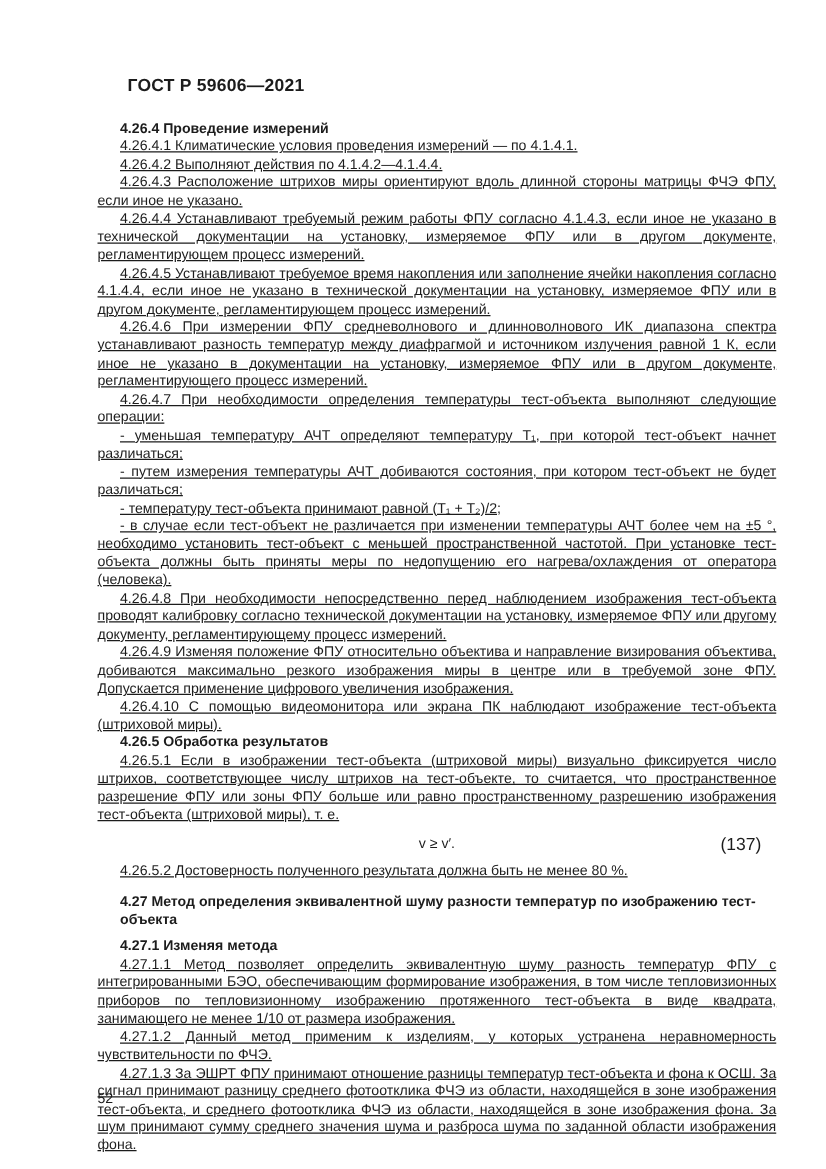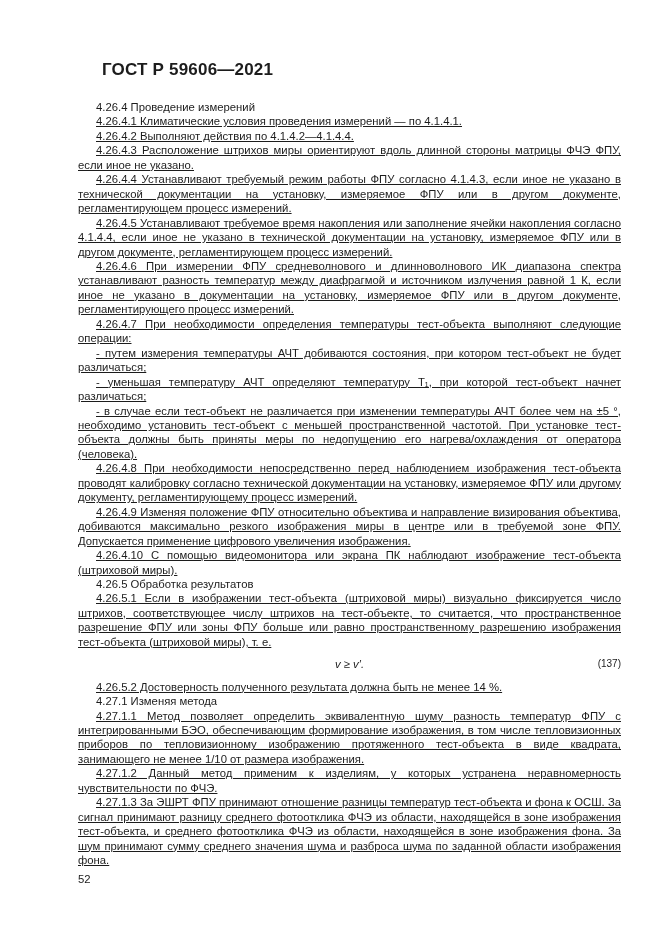--- a/index.html
+++ b/index.html
@@ -15,66 +15,65 @@
     color: #1c1c1c;
     overflow: hidden;
   }
   .page {
     position: absolute;
     top: 0; left: 0; right: 0; bottom: 0;
     padding: 60px 40px 0 78px;
     box-sizing: border-box;
   }
   .running-header {
-    font-size: 17px;
+    font-size: 14px;
     font-weight: bold;
     letter-spacing: 0.2px;
     margin: 0 0 20px 0;
     padding-left: 24px;
   }
   .doc-body {
     font-size: 11.3px;
     line-height: 14.45px;
   }
   .doc-body p {
     margin: 0;
     text-align: justify;
     text-align-last: left;
   }
   .paragraph {
     text-indent: 18px;
     text-decoration: underline;
   }
   .heading {
-    font-weight: normal;
+    font-weight: bold;
     text-indent: 18px;
     text-align: right;
   }
   .section-heading {
     font-weight: bold;
     padding-left: 18px;
     text-indent: 0;
     text-align: left !important;
     margin: 10px 0 7px 0 !important;
   }
   .formula-row {
     position: relative;
     text-align: center;
     margin: 8px 0;
   }
   .formula {
-    font-style: italic;
     font-size: 11.3px;
   }
   .formula-number {
     position: absolute;
-    right: 0;
+    right: 12px;
     top: 0;
     font-style: normal;
-    font-size: 10px;
+    font-size: 14px;
   }
   .page-number {
     position: absolute;
     left: 78px;
     top: 873px;
     font-size: 11.3px;
   }
 </style>
 </head>
 <body>
@@ -84,30 +83,32 @@
 
   <div class="doc-body">
       <p class="heading">4.26.4 Проведение измерений</p>
       <p class="paragraph">4.26.4.1 Климатические условия проведения измерений — по 4.1.4.1.</p>
       <p class="paragraph">4.26.4.2 Выполняют действия по 4.1.4.2—4.1.4.4.</p>
       <p class="paragraph">4.26.4.3 Расположение штрихов миры ориентируют вдоль длинной стороны матрицы ФЧЭ ФПУ, если иное не указано.</p>
       <p class="paragraph">4.26.4.4 Устанавливают требуемый режим работы ФПУ согласно 4.1.4.3, если иное не указано в технической документации на установку, измеряемое ФПУ или в другом документе, регламентирующем процесс измерений.</p>
       <p class="paragraph">4.26.4.5 Устанавливают требуемое время накопления или заполнение ячейки накопления согласно 4.1.4.4, если иное не указано в технической документации на установку, измеряемое ФПУ или в другом документе, регламентирующем процесс измерений.</p>
       <p class="paragraph">4.26.4.6 При измерении ФПУ средневолнового и длинноволнового ИК диапазона спектра устанавливают разность температур между диафрагмой и источником излучения равной 1 К, если иное не указано в документации на установку, измеряемое ФПУ или в другом документе, регламентирующего процесс измерений.</p>
       <p class="paragraph">4.26.4.7 При необходимости определения температуры тест-объекта выполняют следующие операции:</p>
+      <p class="paragraph">- уменьшая температуру АЧТ определяют температуру T₁, при которой тест-объект начнет различаться;</p>
       <p class="paragraph">- путем измерения температуры АЧТ добиваются состояния, при котором тест-объект не будет различаться;</p>
-      <p class="paragraph">- уменьшая температуру АЧТ определяют температуру T₁, при которой тест-объект начнет различаться;</p>
+      <p class="paragraph">- температуру тест-объекта принимают равной (T₁ + T₂)/2;</p>
       <p class="paragraph">- в случае если тест-объект не различается при изменении температуры АЧТ более чем на ±5 °, необходимо установить тест-объект с меньшей пространственной частотой. При установке тест-объекта должны быть приняты меры по недопущению его нагрева/охлаждения от оператора (человека).</p>
       <p class="paragraph">4.26.4.8 При необходимости непосредственно перед наблюдением изображения тест-объекта проводят калибровку согласно технической документации на установку, измеряемое ФПУ или другому документу, регламентирующему процесс измерений.</p>
       <p class="paragraph">4.26.4.9 Изменяя положение ФПУ относительно объектива и направление визирования объектива, добиваются максимально резкого изображения миры в центре или в требуемой зоне ФПУ. Допускается применение цифрового увеличения изображения.</p>
       <p class="paragraph">4.26.4.10 С помощью видеомонитора или экрана ПК наблюдают изображение тест-объекта (штриховой миры).</p>
       <p class="heading">4.26.5 Обработка результатов</p>
       <p class="paragraph">4.26.5.1 Если в изображении тест-объекта (штриховой миры) визуально фиксируется число штрихов, соответствующее числу штрихов на тест-объекте, то считается, что пространственное разрешение ФПУ или зоны ФПУ больше или равно пространственному разрешению изображения тест-объекта (штриховой миры), т. е.</p>
       <div class="formula-row"><span class="formula">v ≥ v′.</span><span class="formula-number">(137)</span></div>
-      <p class="paragraph">4.26.5.2 Достоверность полученного результата должна быть не менее 14 %.</p>
+      <p class="paragraph">4.26.5.2 Достоверность полученного результата должна быть не менее 80 %.</p>
+      <p class="section-heading">4.27 Метод определения эквивалентной шуму разности температур по изображению тест-объекта</p>
       <p class="heading">4.27.1 Изменяя метода</p>
       <p class="paragraph">4.27.1.1 Метод позволяет определить эквивалентную шуму разность температур ФПУ с интегрированными БЭО, обеспечивающим формирование изображения, в том числе тепловизионных приборов по тепловизионному изображению протяженного тест-объекта в виде квадрата, занимающего не менее 1/10 от размера изображения.</p>
       <p class="paragraph">4.27.1.2 Данный метод применим к изделиям, у которых устранена неравномерность чувствительности по ФЧЭ.</p>
       <p class="paragraph">4.27.1.3 За ЭШРТ ФПУ принимают отношение разницы температур тест-объекта и фона к ОСШ. За сигнал принимают разницу среднего фотоотклика ФЧЭ из области, находящейся в зоне изображения тест-объекта, и среднего фотоотклика ФЧЭ из области, находящейся в зоне изображения фона. За шум принимают сумму среднего значения шума и разброса шума по заданной области изображения фона.</p>
     </div>
 
   <div class="page-number">52</div>
 </div>
 
 </body></html>

